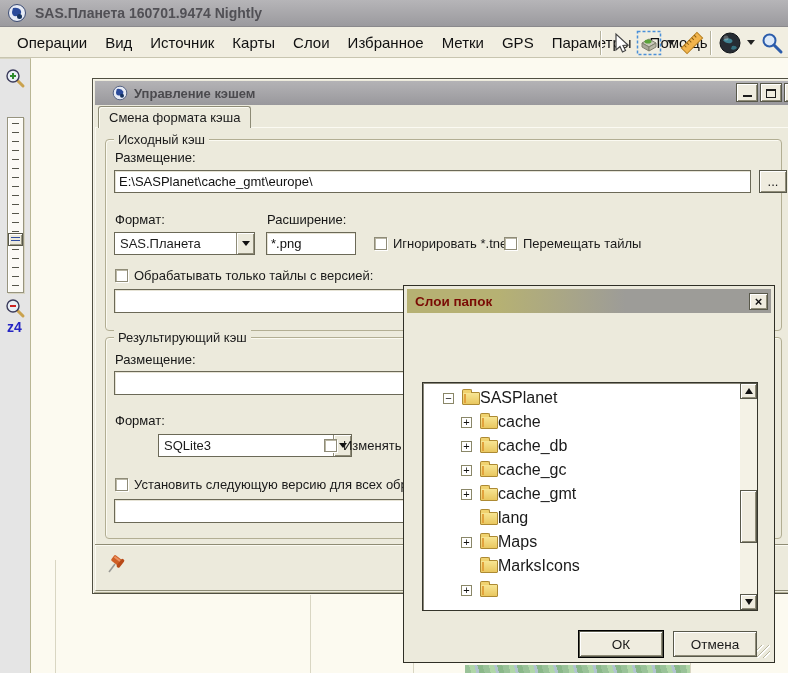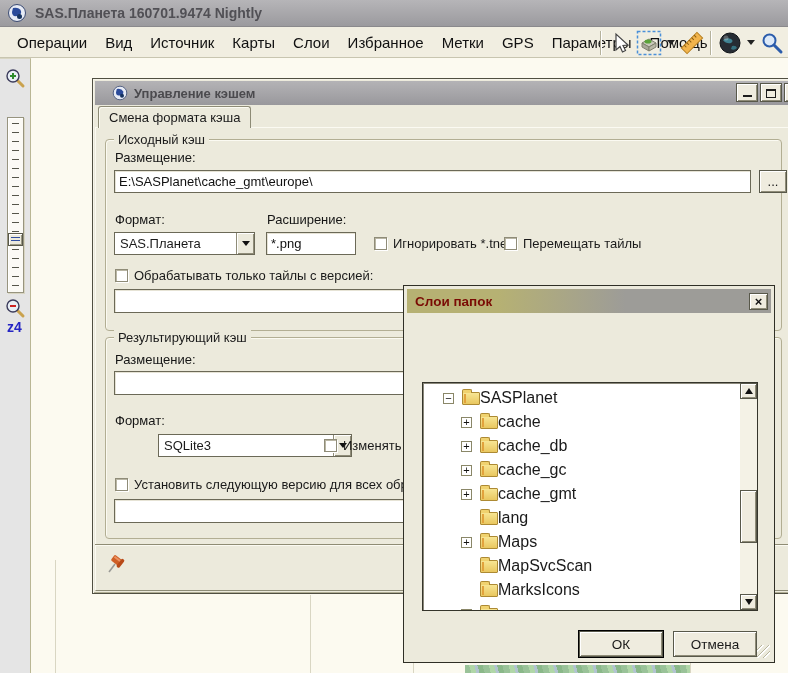--- a/index.html
+++ b/index.html
@@ -356,25 +356,20 @@
         <div class="tree-row lvl1">
           <span class="slot">
               <span class="expand-box">+</span>
             </span>
           <span class="folder"></span>
           <span class="t-label">Maps</span>
         </div>
         <div class="tree-row lvl1">
           <span class="slot"></span>
           <span class="folder"></span>
-          <span class="t-label">MapSvcScan</span>
-        </div>
-        <div class="tree-row lvl1">
-          <span class="slot"></span>
-          <span class="folder"></span>
           <span class="t-label">MarksIcons</span>
         </div>
         <div class="tree-row lvl1">
           <span class="slot">
               <span class="expand-box">+</span>
             </span>
           <span class="folder"></span>
           <span class="t-label"></span>
         </div>
       </div>

